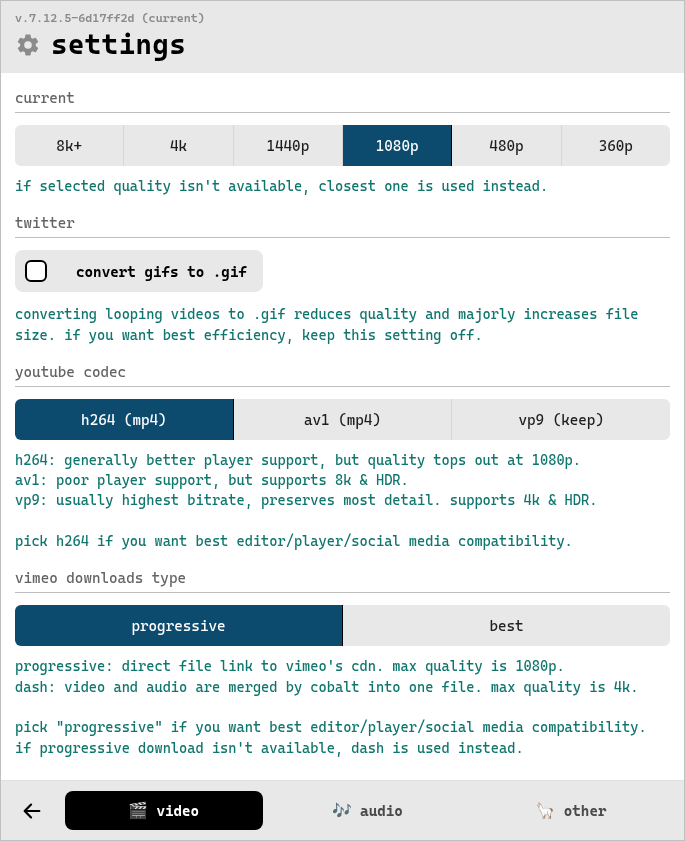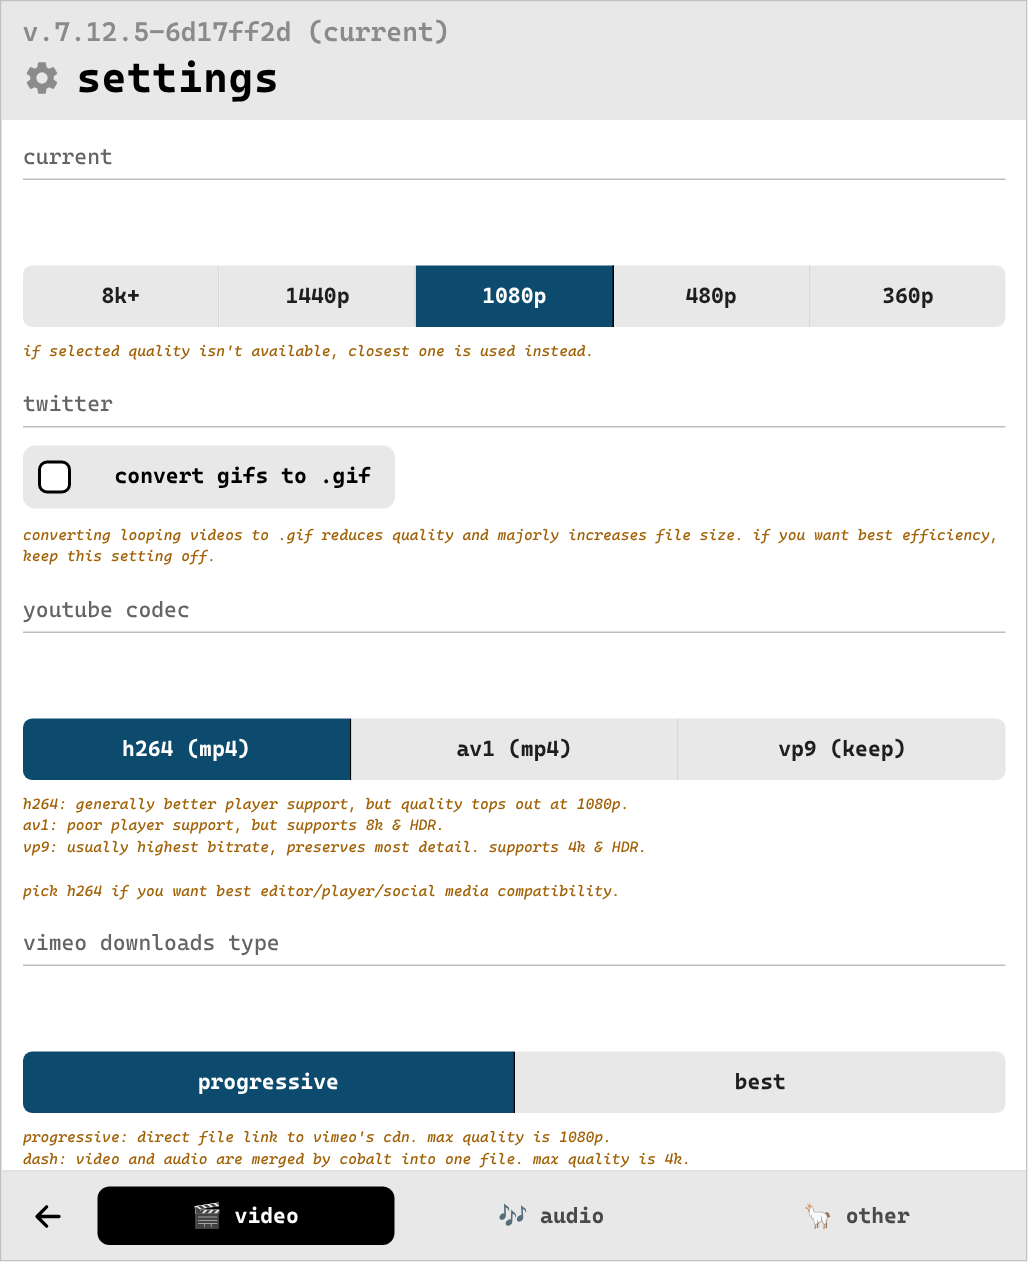--- a/index.html
+++ b/index.html
@@ -19,21 +19,21 @@
     display: flex;
     flex-direction: column;
     overflow: hidden;
   }
   .header-bar {
     background: #e8e8e8;
     padding: 10px 14px 12px 14px;
   }
   .version {
     color: #8a8a8a;
-    font-size: 18px;
+    font-size: 12px;
     font-weight: 600;
   }
   .title-row {
     display: flex;
     align-items: center;
     gap: 10px;
     margin-top: 3px;
   }
   .gear {
     width: 26px;
@@ -65,39 +65,37 @@
     display: flex;
     width: 100%;
     margin-bottom: 10px;
   }
   .seg .opt {
     flex: 1 1 0;
     background: #e8e8e8;
     color: #1e1e1e;
     text-align: center;
     padding: 12px 6px;
-    font-weight: 700;
+    font-weight: 400;
     font-size: 14.6px;
     cursor: pointer;
     border-right: 1px solid #d7d7d7;
-    margin-top: 45px;
   }
   .seg .opt:first-child { border-radius: 6px 0 0 6px; }
   .seg .opt:last-child { border-radius: 0 6px 6px 0; border-right: none; }
   .seg .opt.active {
     background: #0c4a6e;
     color: #fff;
     border-right-color: #000;
   }
   .help {
-    color: #a16207;
-    font-size: 10px;
+    color: #0f766e;
+    font-size: 14px;
     line-height: 1.45;
     margin-bottom: 18px;
-    font-style: italic;
   }
   .checkbox-row {
     display: inline-flex;
     align-items: center;
     gap: 29px;
     background: #e8e8e8;
     border-radius: 8px;
     padding: 10px 16px 10px 10px;
     margin-bottom: 12px;
     cursor: pointer;
@@ -169,20 +167,21 @@
     </div>
   </div>
 
   <div class="content">
 
     
     <div class="section-label">current</div>
     <hr class="divider">
     <div class="seg" id="seg-quality">
         <div class="opt">8k+</div>
+        <div class="opt">4k</div>
         <div class="opt">1440p</div>
         <div class="opt active">1080p</div>
         <div class="opt">480p</div>
         <div class="opt">360p</div>
       </div>
     <div class="help">if selected quality isn't available, closest one is used instead.</div>
 
     
     <div class="section-label">twitter</div>
     <hr class="divider">

